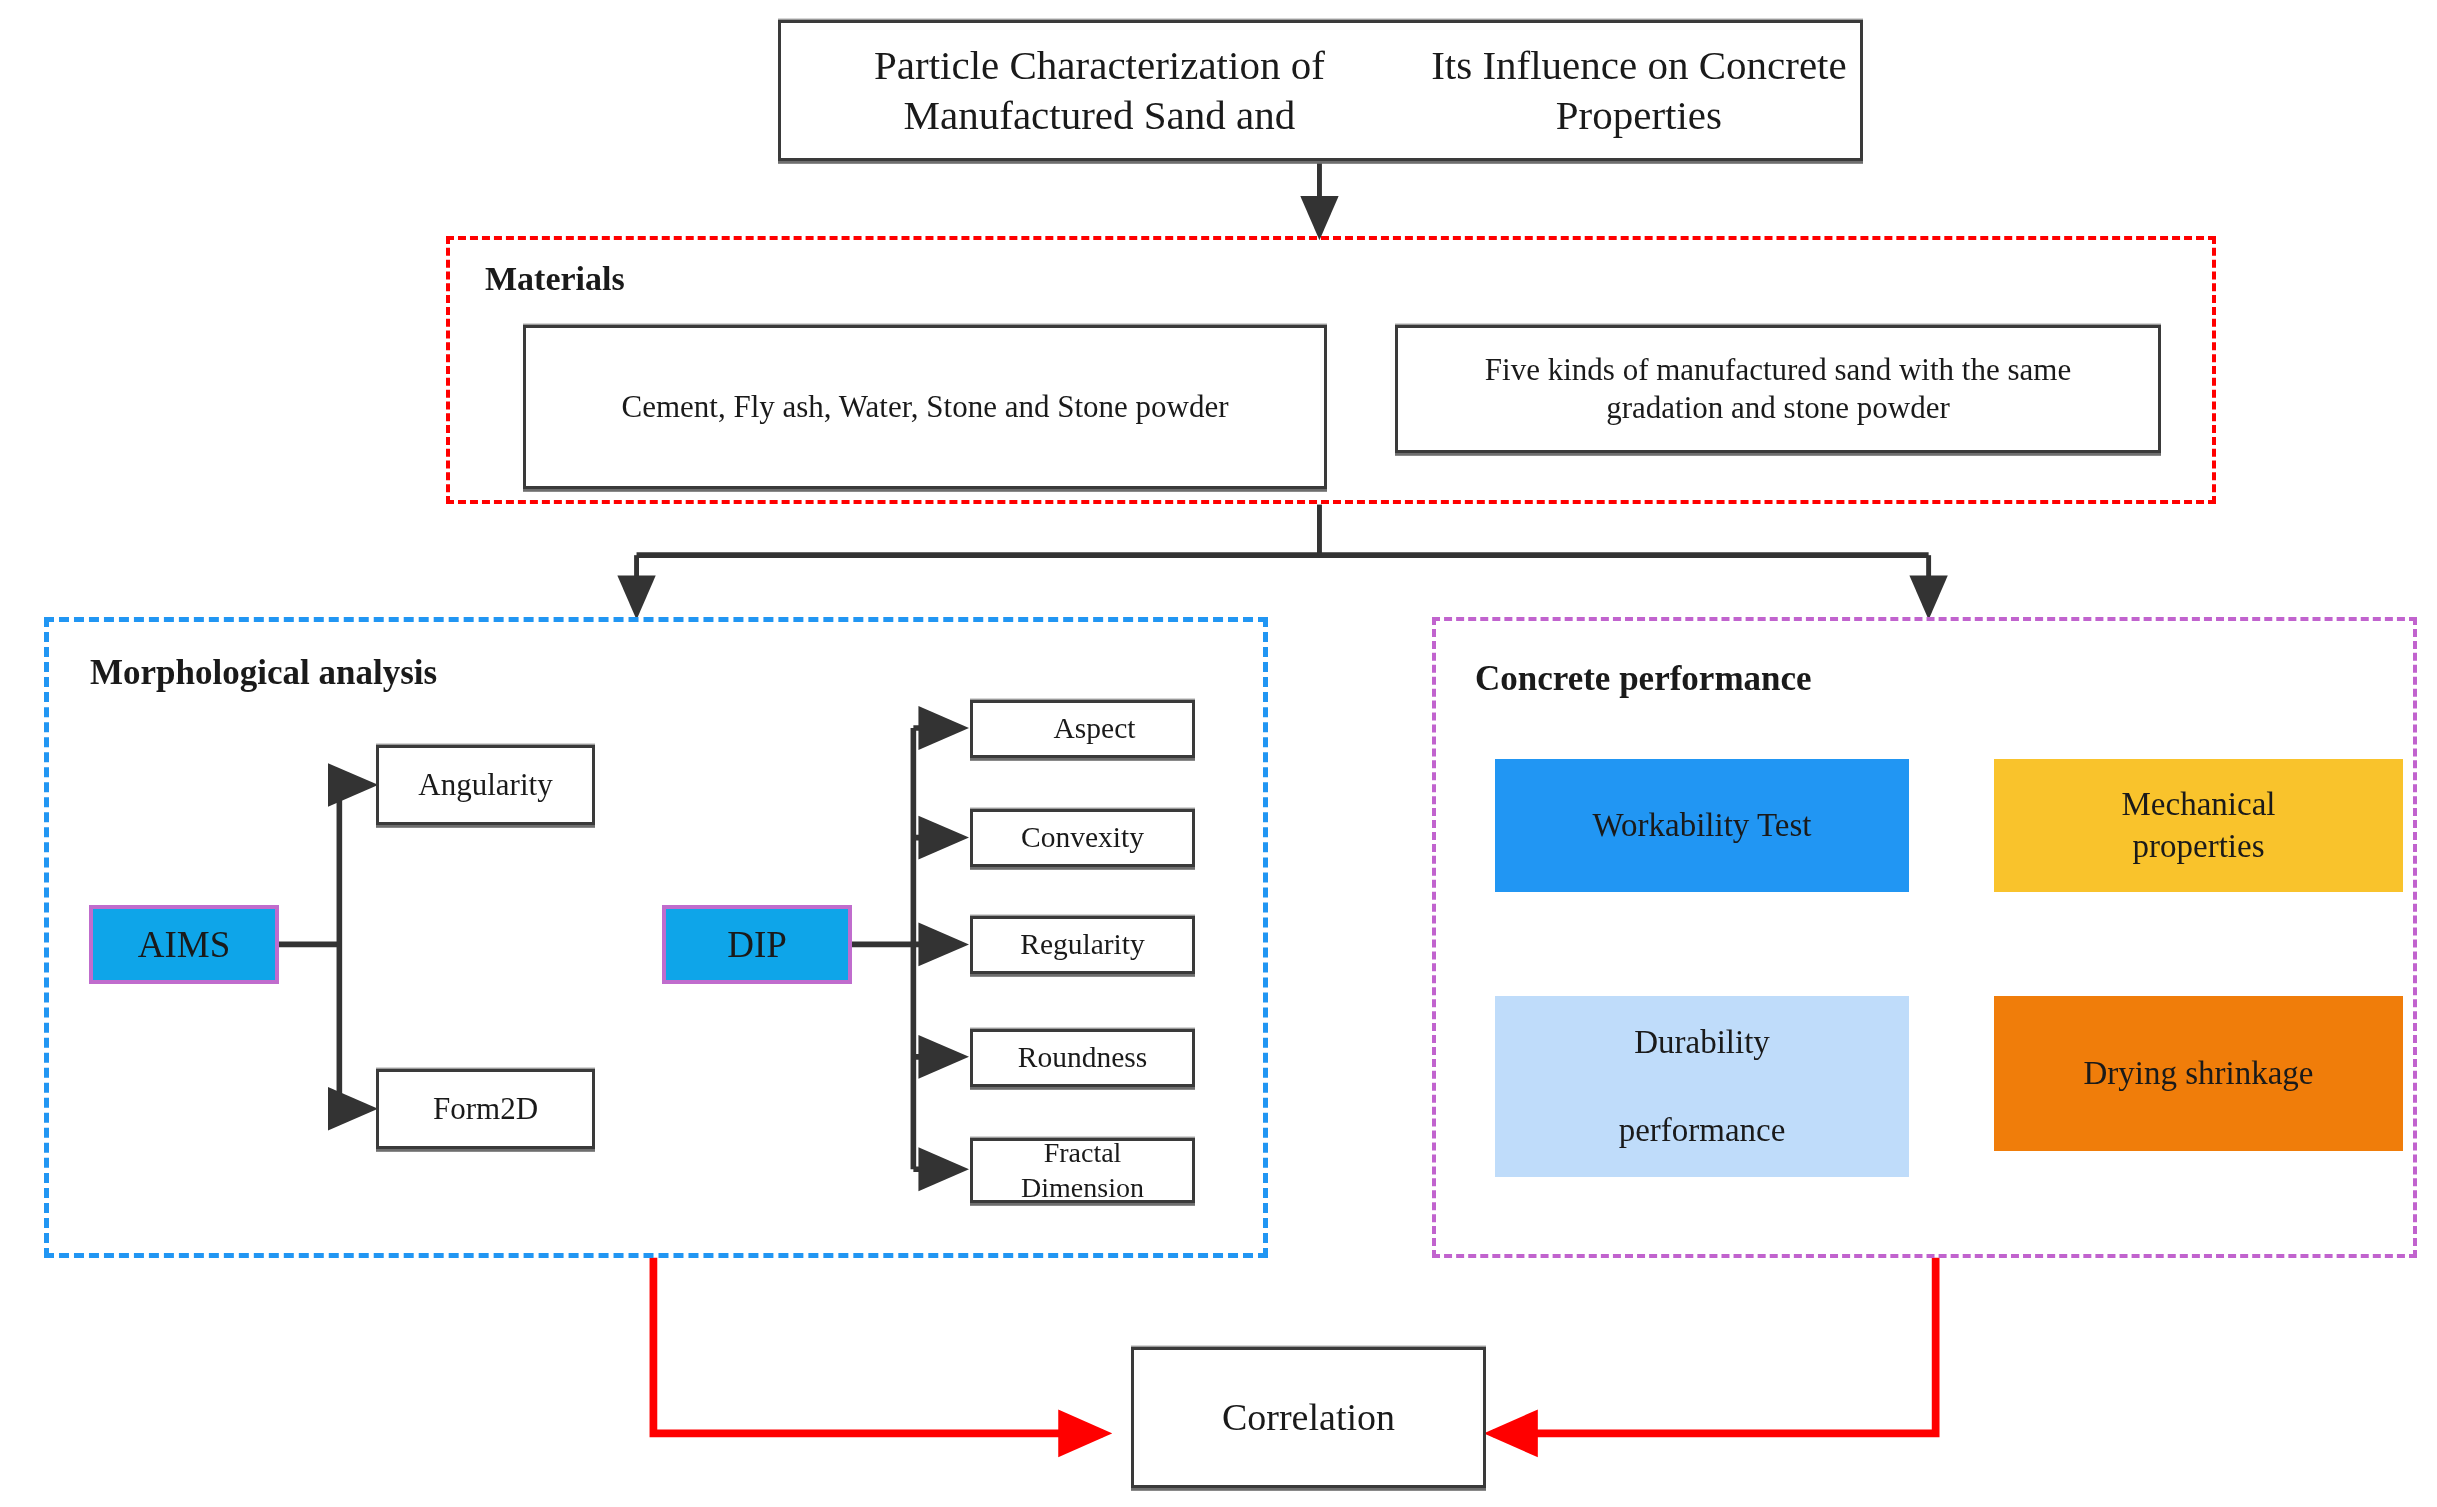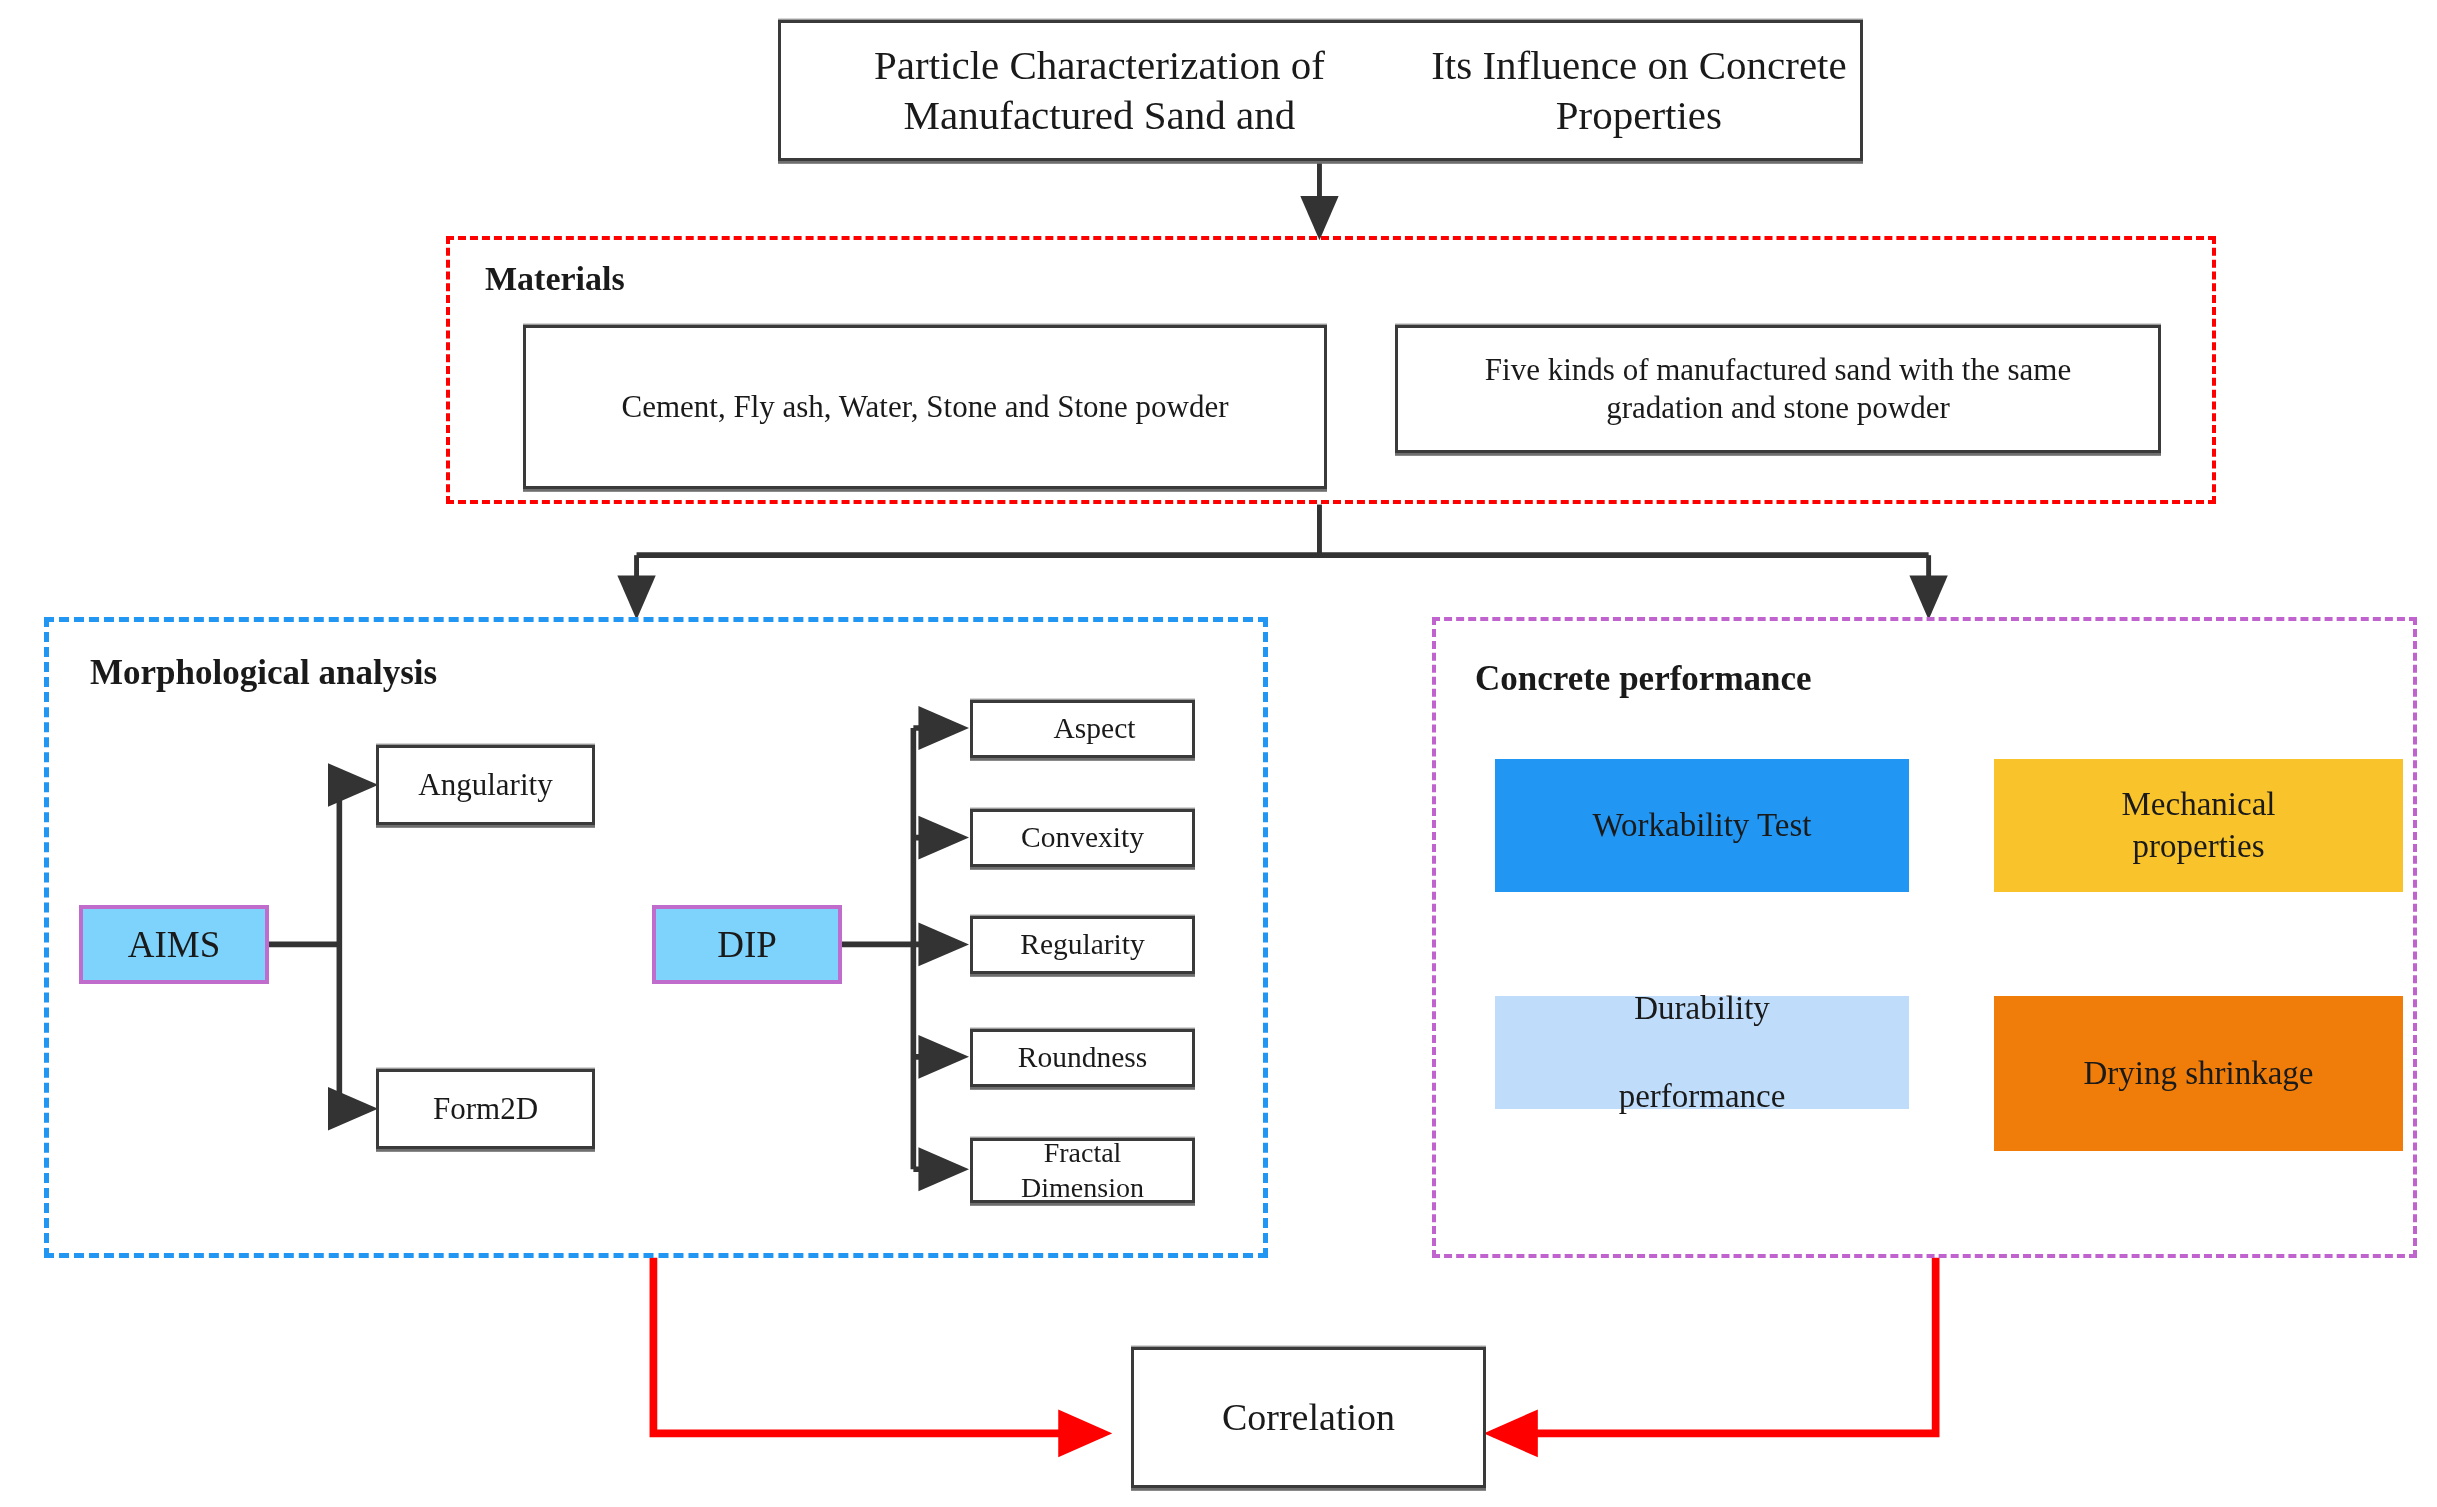--- a/index.html
+++ b/index.html
@@ -12,24 +12,25 @@
   .box{
     background:#ffffff;
     border:3.5px solid #3a3a3a;
     box-shadow:0 2.8px 0 0 #6e6e6e, 0 -1.4px 0 0 #9a9a9a;
     display:flex;align-items:center;justify-content:center;text-align:center;
     color:#1a1a1a;line-height:1.22;
   }
 
   
   .box-purple{
-    background:#7dd3fc;
+    background:#0ea5e9;
     border:4.2px solid #c06ccd;
     display:flex;align-items:center;justify-content:center;text-align:center;
     color:#1a1a1a;
+    margin-left:10px;
   }
 
   
   .frame{background:transparent;}
   .frame-red{border:4.9px dashed #ff0000;}
   .frame-blue{border:5.6px dashed #2196f3;}
   .frame-purple{border:4.9px dashed #c163ce;}
 
   .group-title{
     position:absolute;font-weight:bold;color:#1a1a1a;white-space:nowrap;
@@ -134,21 +135,21 @@
 
   <div class="abs" style="left:1495px;top:759px;width:414px;height:133px;background:#2196f3;display:flex;align-items:center;justify-content:center;text-align:center;font-size:33px;color:#1a1a1a;">
     <span>Workability Test</span>
   </div>
 
   <div class="abs" style="left:1994px;top:759px;width:409px;height:133px;background:#f9c32c;display:flex;flex-direction:column;align-items:center;justify-content:center;text-align:center;font-size:33px;line-height:1.25;color:#1a1a1a;">
     <span>Mechanical</span>
     <span>properties</span>
   </div>
 
-  <div class="abs" style="left:1495px;top:996px;width:414px;height:113px;background:#bfdcfa;display:flex;flex-direction:column;align-items:center;justify-content:center;text-align:center;font-size:33px;line-height:1.25;color:#1a1a1a;gap:46px;">
+  <div class="abs" style="left:1495px;top:996px;width:414px;height:181px;background:#bfdcfa;display:flex;flex-direction:column;align-items:center;justify-content:center;text-align:center;font-size:33px;line-height:1.25;color:#1a1a1a;gap:46px;">
     <span>Durability</span>
     <span>performance</span>
   </div>
 
   <div class="abs" style="left:1994px;top:996px;width:409px;height:155px;background:#f07d0a;display:flex;align-items:center;justify-content:center;text-align:center;font-size:33px;color:#1a1a1a;">
     <span>Drying shrinkage</span>
   </div>
 
   <div class="abs box" style="left:1131px;top:1347px;width:355px;height:141px;font-size:38px;">
     <span>Correlation</span>

